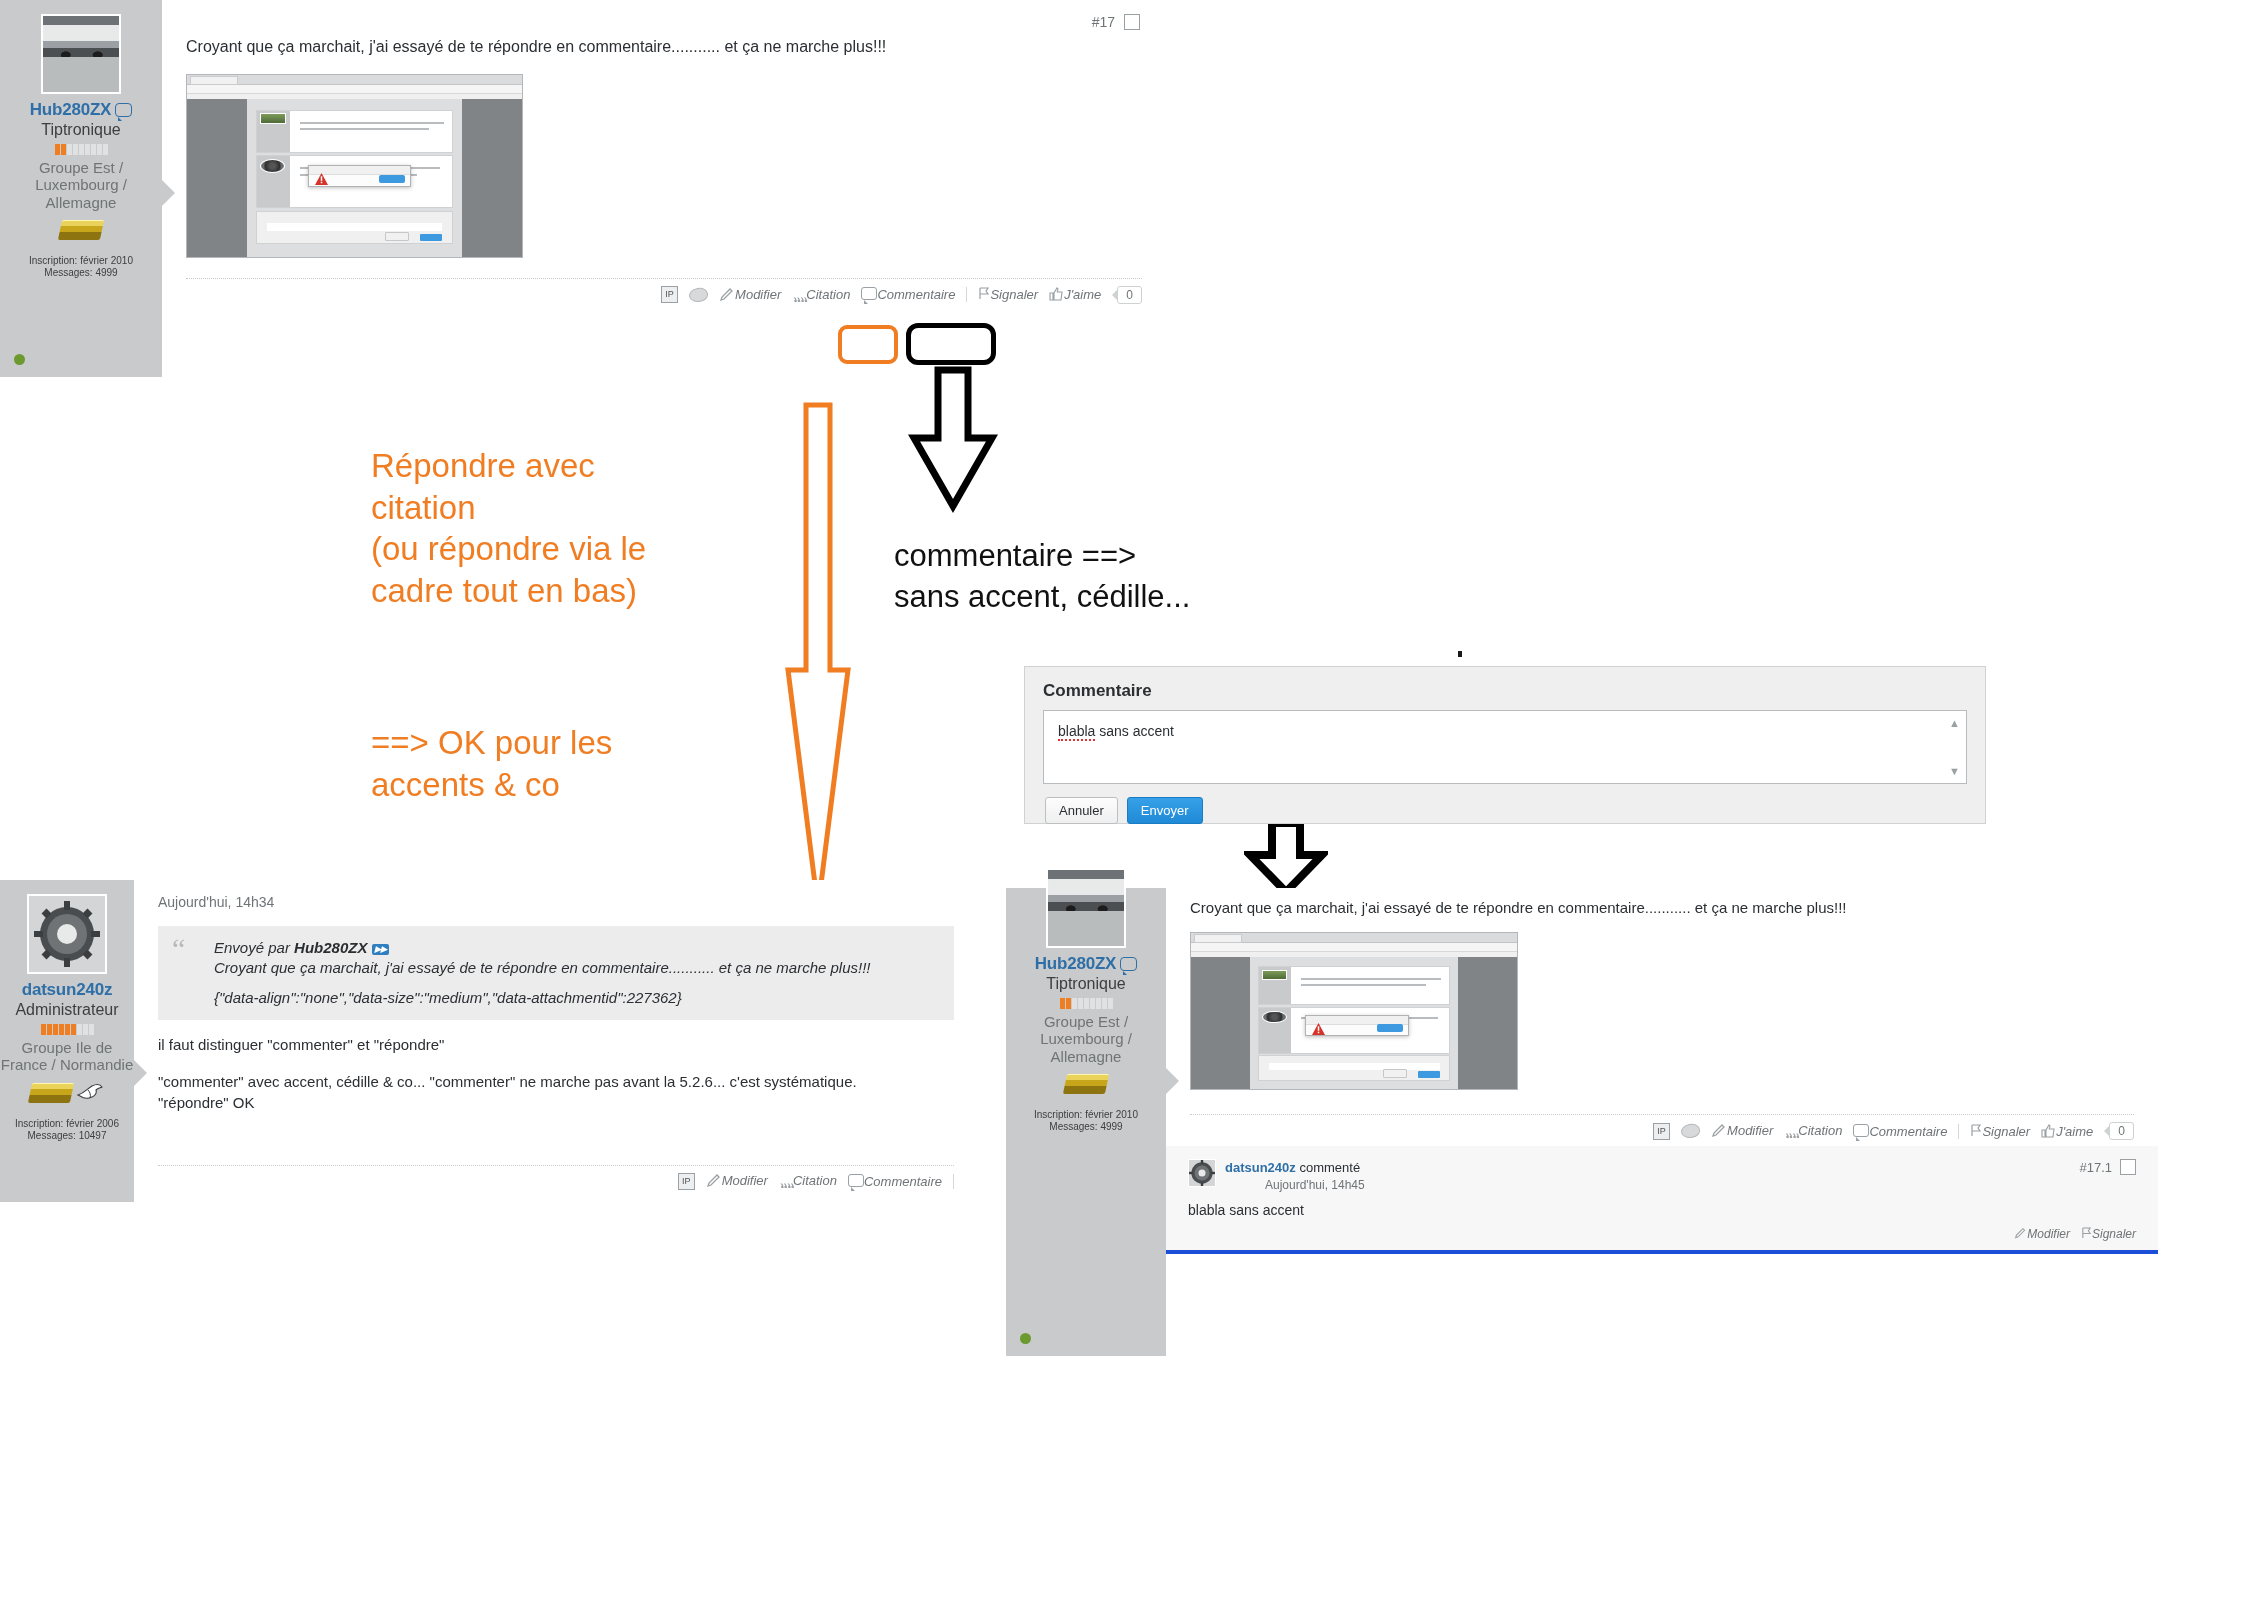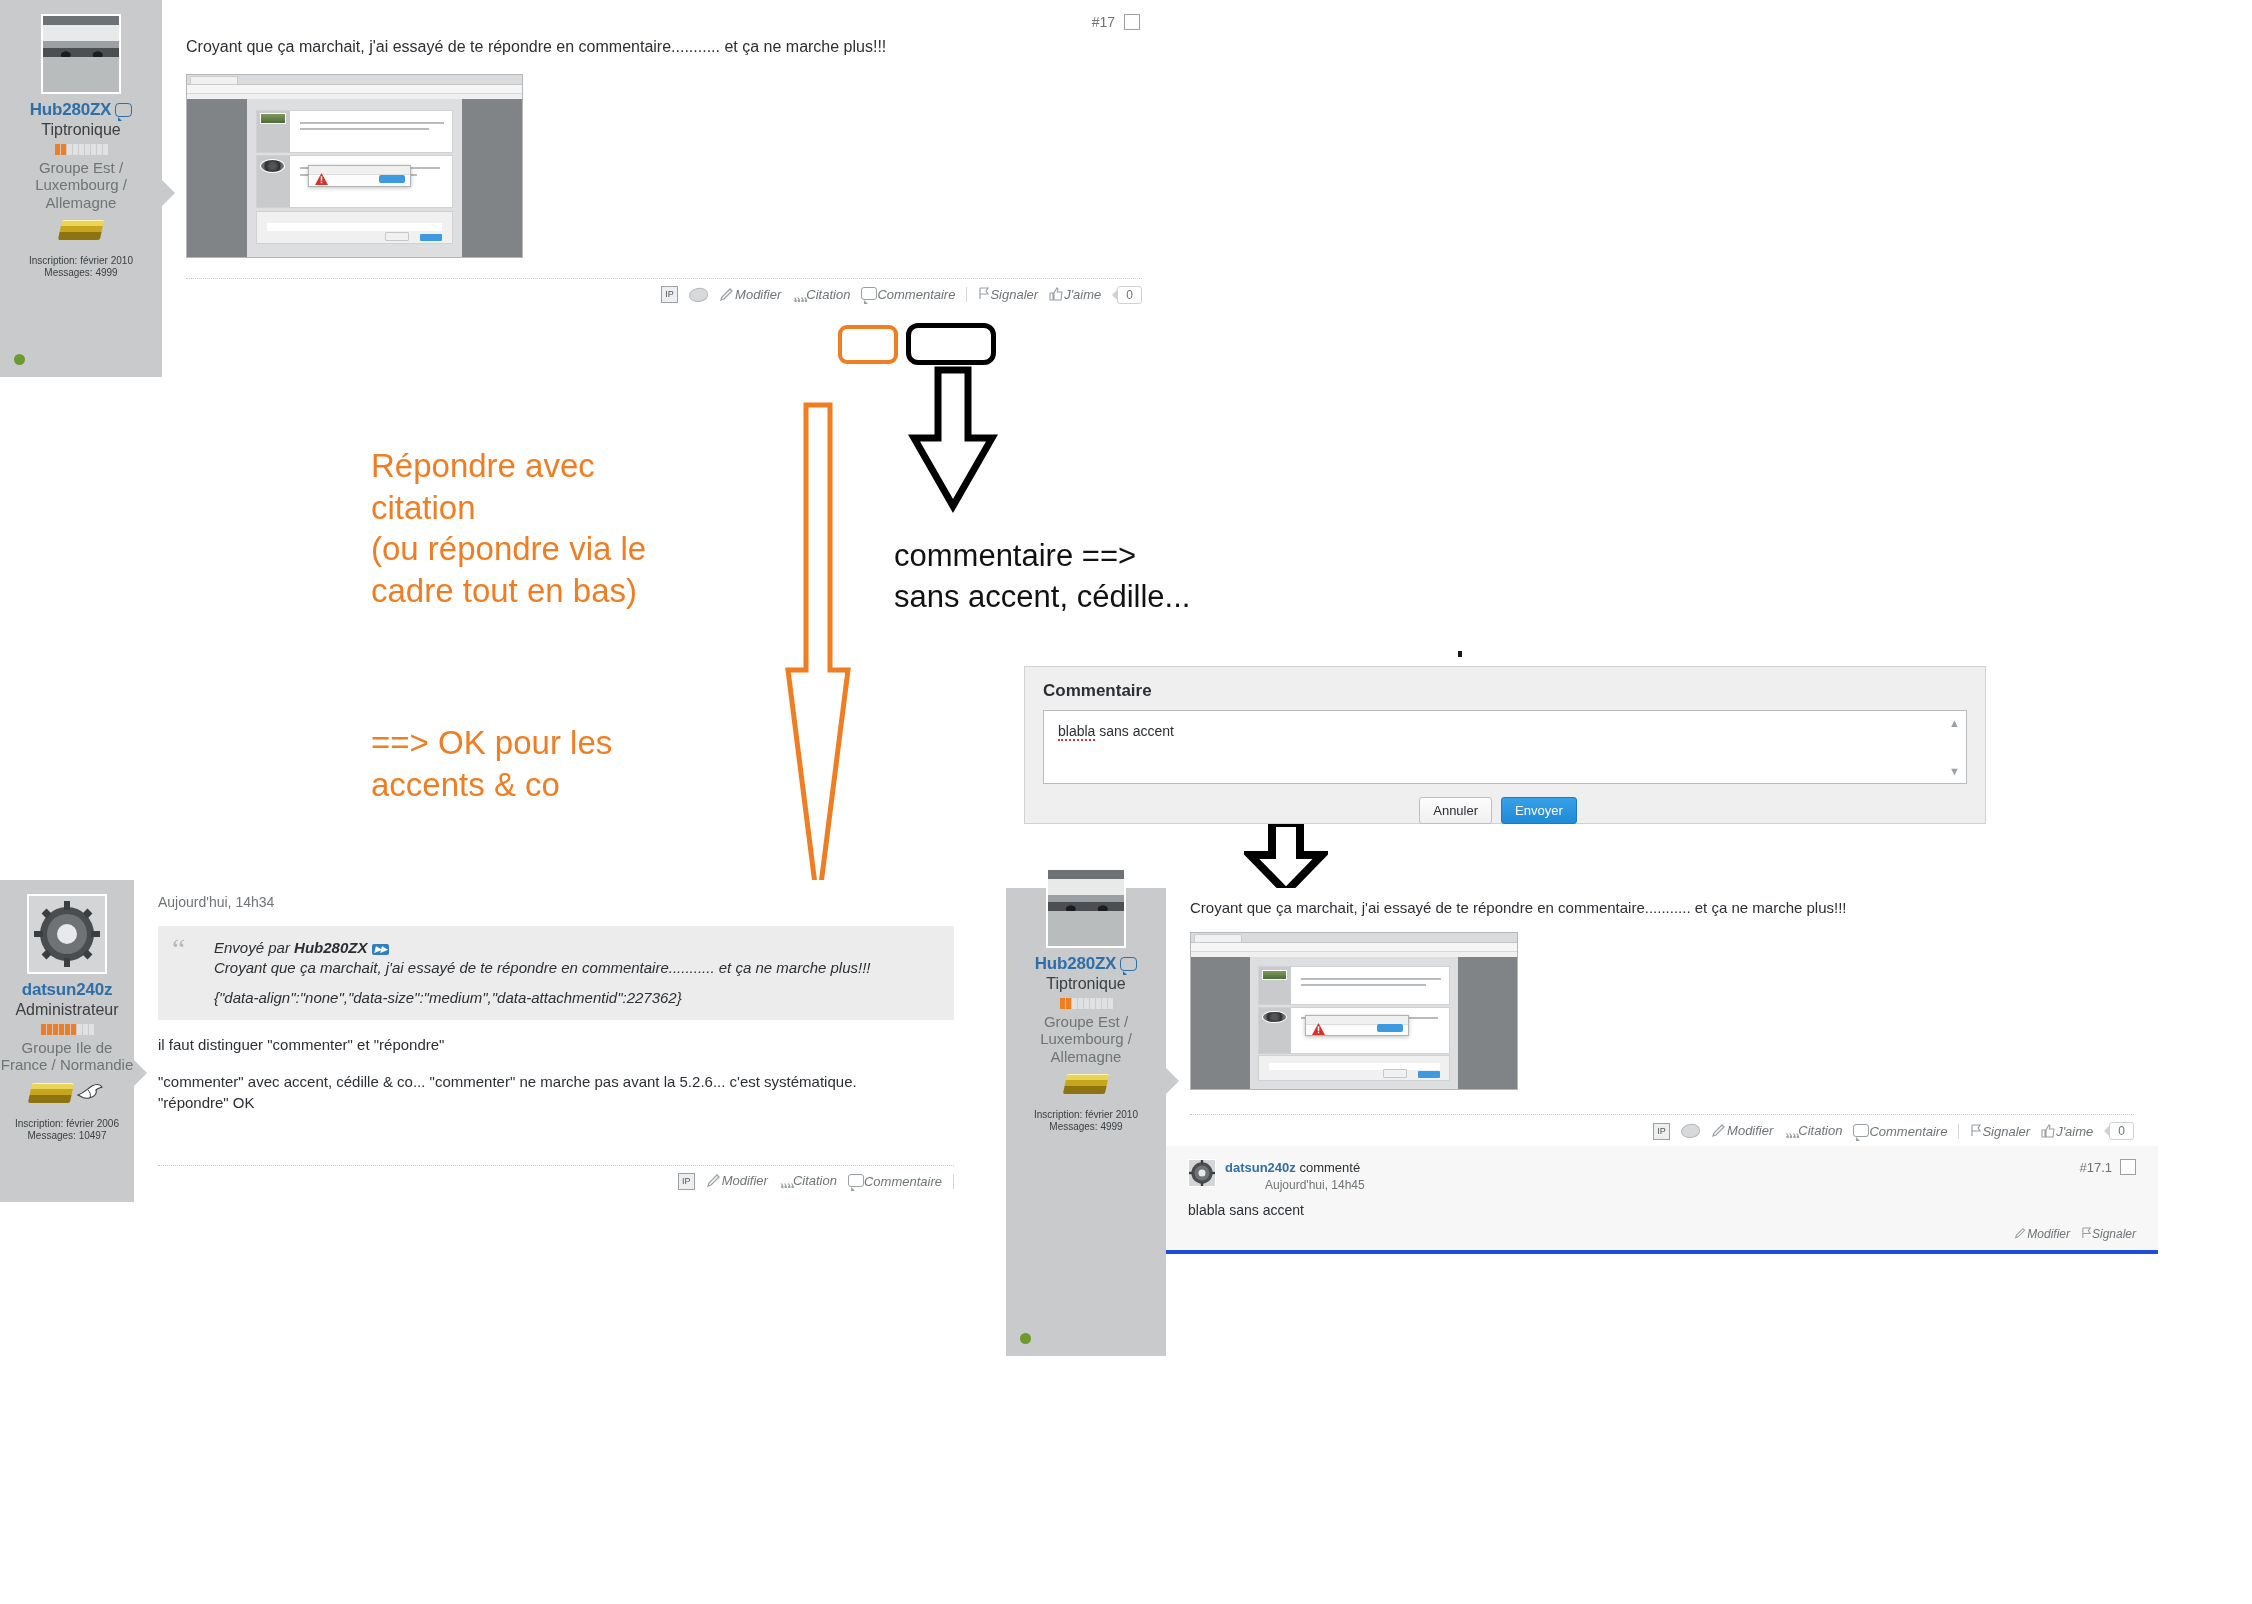--- a/index.html
+++ b/index.html
@@ -124,21 +124,21 @@
 
   
   .cmtdlg{position:absolute;background:#efefef;border:1px solid #cfd1d2;box-sizing:border-box;}
   .cmtdlg h3{margin:0;padding:14px 18px 9px 18px;font-size:17px;color:#2b2f33;font-weight:bold;}
   .cmtdlg .ta{
     margin:0 18px;background:#fff;border:1px solid #b9bcbe;height:48px;position:relative;
     font-size:14px;color:#2b2f33;padding:12px 14px;box-sizing:content-box;
   }
   .spell{border-bottom:2px dotted #e03131;}
   .scrollarrows{position:absolute;right:6px;top:6px;bottom:6px;display:flex;flex-direction:column;justify-content:space-between;color:#9aa0a3;font-size:11px;}
-  .cmtdlg .acts{display:flex;justify-content:center;gap:9px;padding:13px 18px 16px 4px;}
+  .cmtdlg .acts{display:flex;justify-content:flex-start;gap:9px;padding:13px 18px 16px 20px;}
   .btn{font-size:13px;padding:5px 13px;border-radius:3px;cursor:pointer;}
   .btn.cancel{background:linear-gradient(#fdfdfd,#efefef);border:1px solid #bdc0c2;color:#2b2f33;}
   .btn.send{background:linear-gradient(#37a0e8,#1f8ad6);border:1px solid #1a7cc2;color:#fff;}
 
   
   .cmtbar{background:#f1f1f1;border-top:1px solid #dcdedf;border-bottom:1px solid #dcdedf;padding:9px 22px;font-size:13px;color:#3b3f42;display:flex;align-items:center;gap:7px;}
   .cmtrow{background:#f7f7f7;border-bottom:4px solid #1d4ed8;padding:13px 22px 9px 22px;position:relative;}
   .cmtrow-head{display:flex;align-items:flex-start;gap:9px;}
   .cmt-av{width:26px;height:26px;border:1px solid #fff;background:#d3d5d6;position:relative;overflow:hidden;flex:none;}
   .cmt-meta{font-size:13px;color:#2b2f33;line-height:1.35;}

